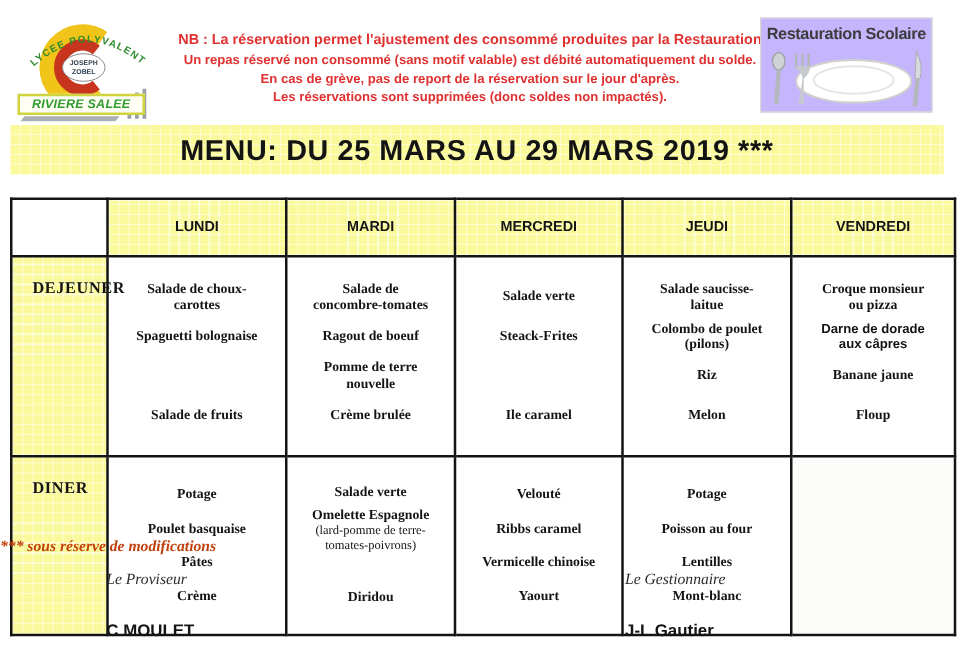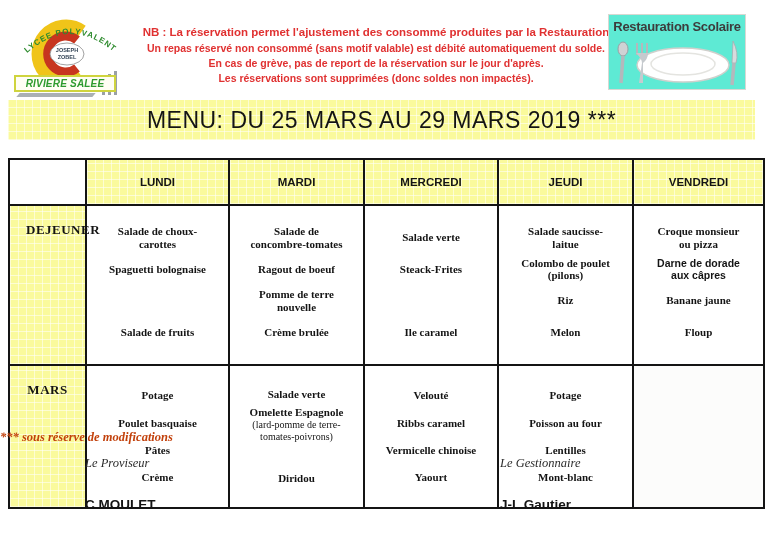--- a/index.html
+++ b/index.html
@@ -23,36 +23,36 @@
   .logo-shadow { position:absolute; left:6px; top:79px; width:76px; height:4px;
                  background:#aab0b4; transform:skewX(-40deg); }
 
   .notice { position:absolute; left:142px; top:26px; width:468px; text-align:center;
             color:#e03131; font-family:"Liberation Sans", sans-serif; font-weight:700; }
   .notice .l1 { font-size:11.5px; margin-bottom:4px; }
   .notice .l2, .notice .l3, .notice .l4 { font-size:10.5px; margin-bottom:3px; }
   .notice .ul { }
 
   .badge { position:absolute; left:608px; top:14px; width:138px; height:76px;
-           background:#5eead4; border:1px solid #d8d8d2; }
+           background:#c4b5fd; border:1px solid #d8d8d2; }
   .badge-title { position:absolute; left:0; top:4px; width:100%; text-align:center;
                  font-family:"Liberation Sans", sans-serif; font-weight:700;
                  font-size:13px; color:#3c3c3c; letter-spacing:-0.3px; }
   .badge svg { position:absolute; left:0; top:18px; }
 
   
   .grid-yellow {
     background-color:#fafa9c;
     background-image:
       repeating-linear-gradient(0deg,  rgba(255,255,255,.55) 0 1px, transparent 1px 8px),
       repeating-linear-gradient(90deg, rgba(255,255,255,.55) 0 1px, transparent 1px 8px);
   }
   .banner { position:absolute; left:8px; top:100px; width:747px; height:40px;
             display:flex; align-items:center; justify-content:center; }
-  .banner span { font-family:"Liberation Sans", sans-serif; font-weight:400;
+  .banner span { font-family:"Liberation Sans", sans-serif; font-weight:700;
                  font-size:23px; color:#141414; letter-spacing:.5px; white-space:nowrap; }
 
   
   table.menu { position:absolute; left:8px; top:158px; width:755px;
                border-collapse:collapse; table-layout:fixed; }
   table.menu td { border:2px solid #141414; vertical-align:top; padding:16px; }
   td.nocell { border:none; }
   td.dayhead { height:27px; text-align:center; vertical-align:middle;
                font-family:"Liberation Sans", sans-serif; font-weight:700;
                font-size:11.5px; color:#141414; }
@@ -192,21 +192,21 @@
             <div class="cell">
         <div class="slot">Croque monsieur ou pizza</div>
         <div class="slot sans">Darne de dorade aux câpres</div>
         <div class="slot">Banane jaune</div>
         <div class="slot">Floup</div>
       </div>
           </td>
     </tr>
 
     <tr class="dinner-row">
-      <td class="rowlabel grid-yellow">MARS</td>
+      <td class="rowlabel grid-yellow">DINER</td>
       <td>
             <div class="cell">
         <div class="slot">Potage</div>
         <div class="slot">Poulet basquaise</div>
         <div class="slot">Pâtes</div>
         <div class="slot">Crème</div>
       </div>
           </td>
       <td>
             <div class="cell">

